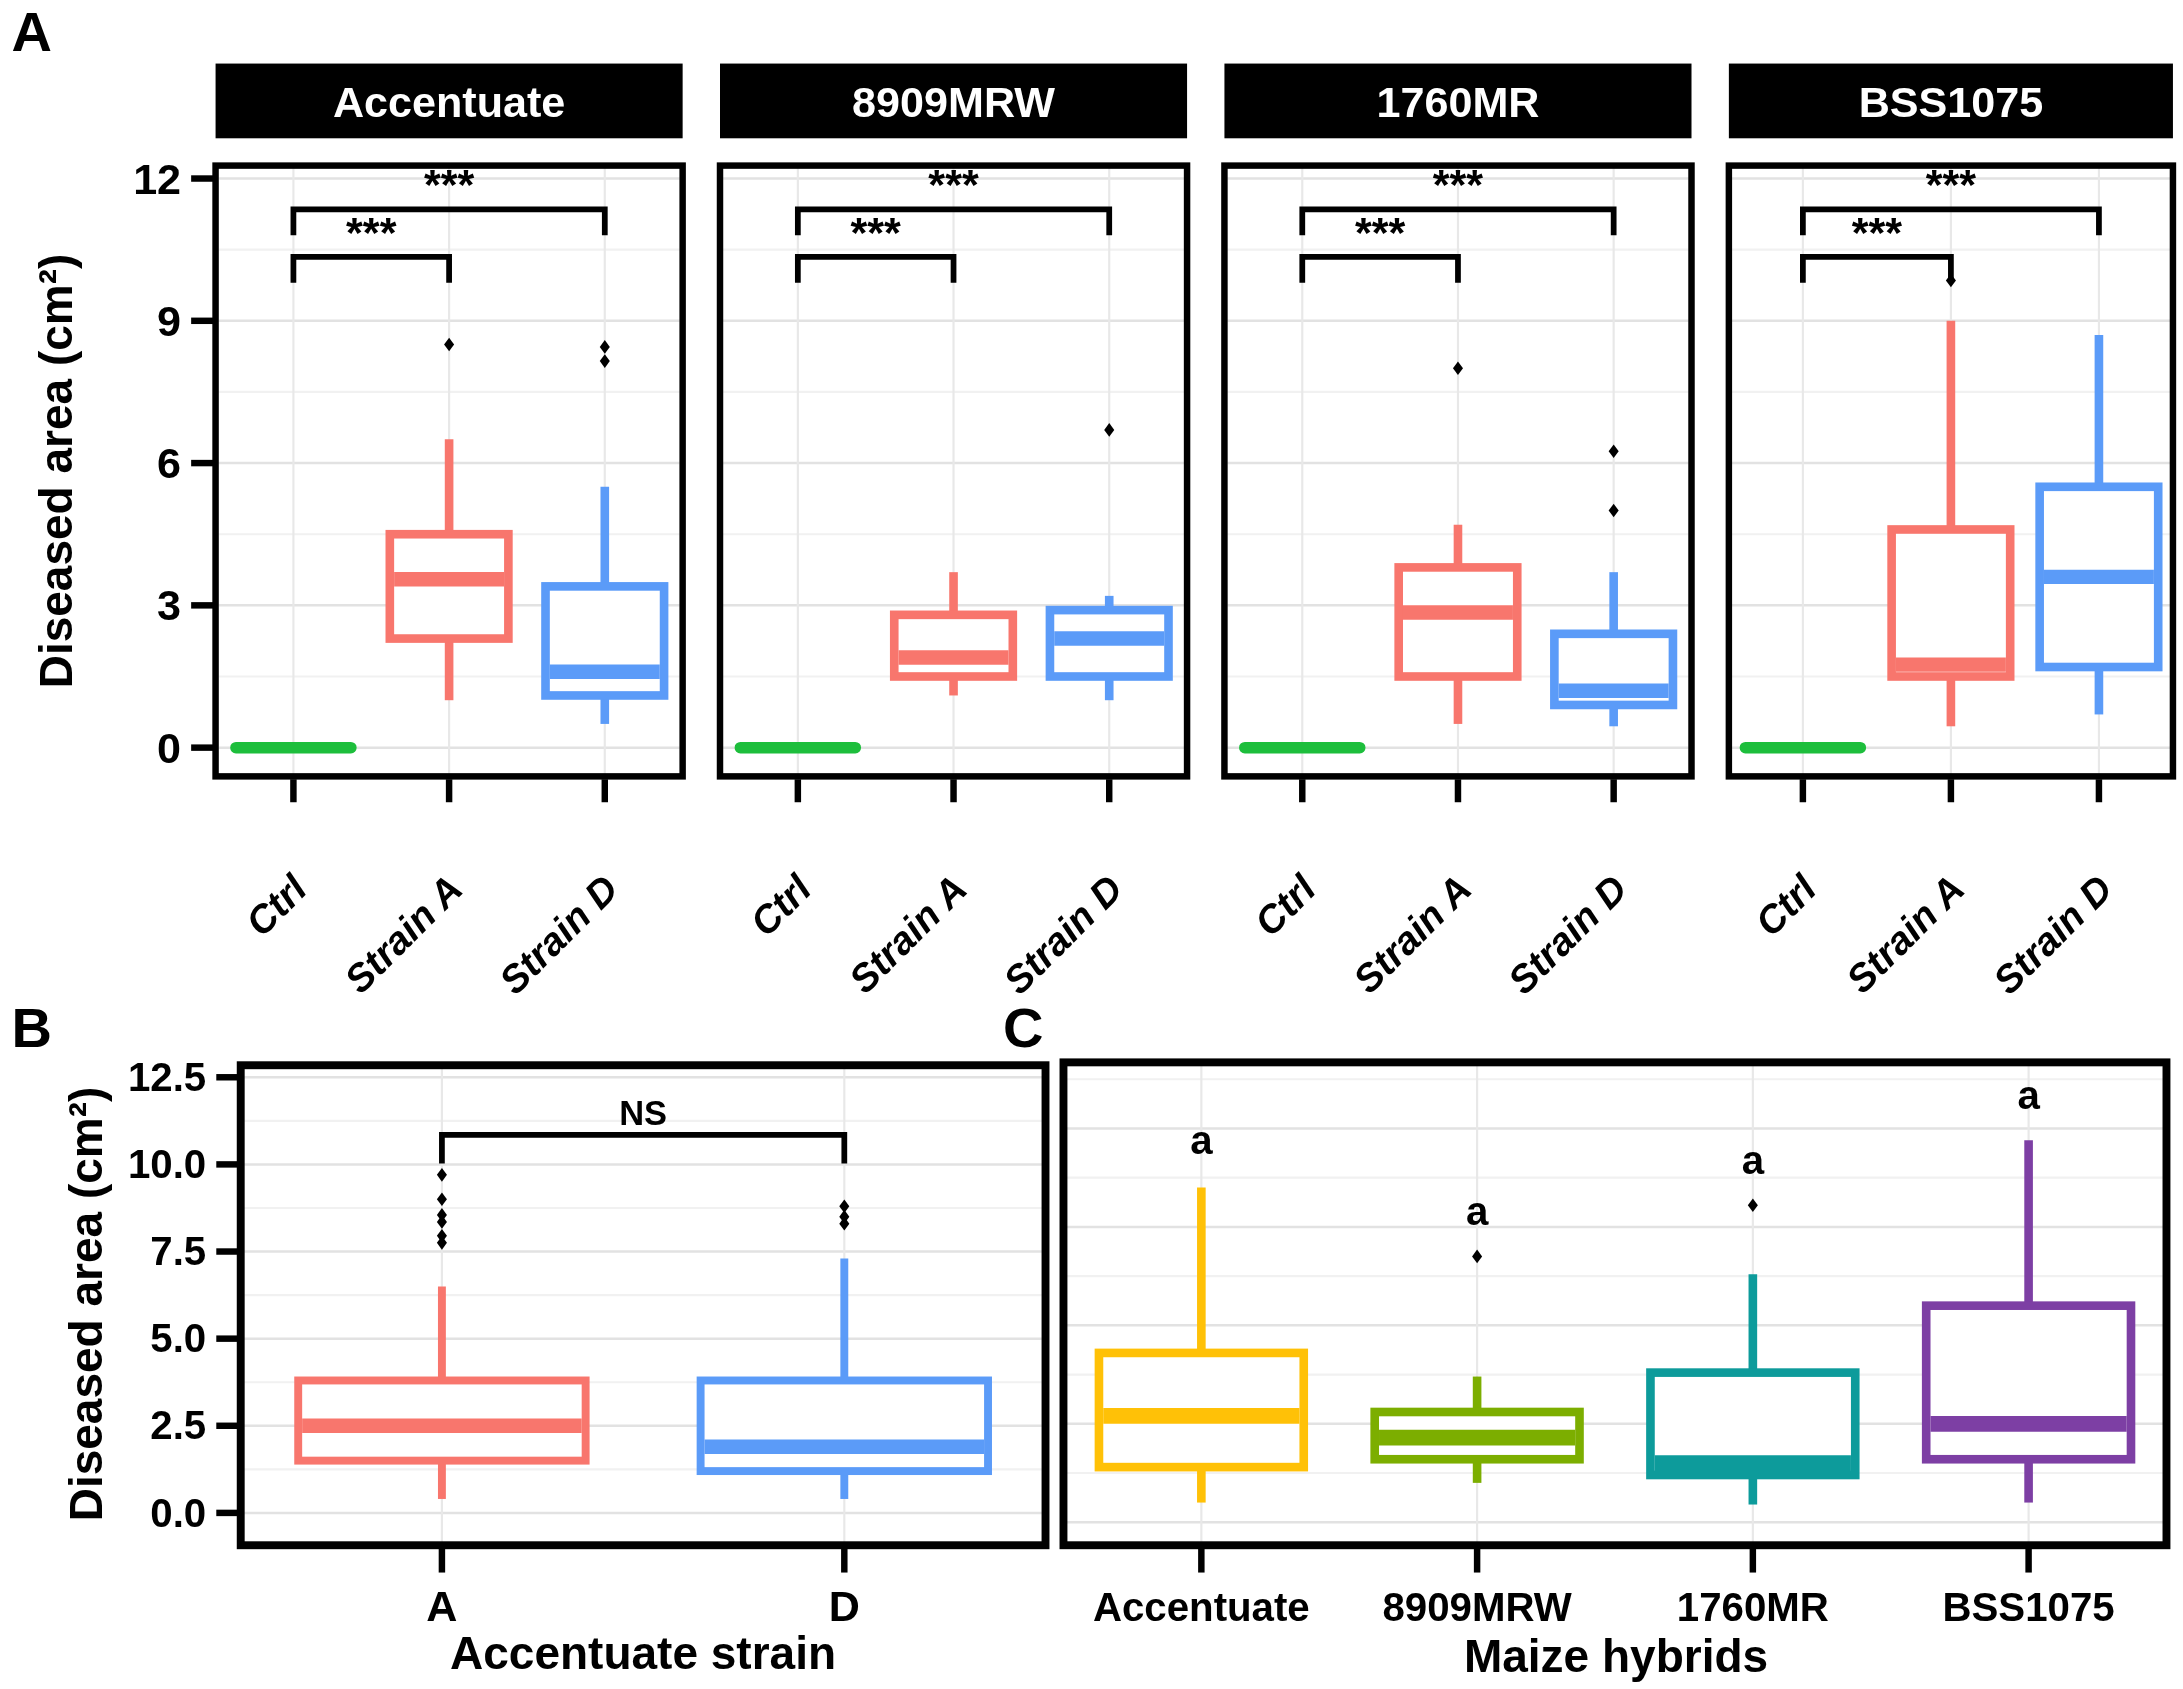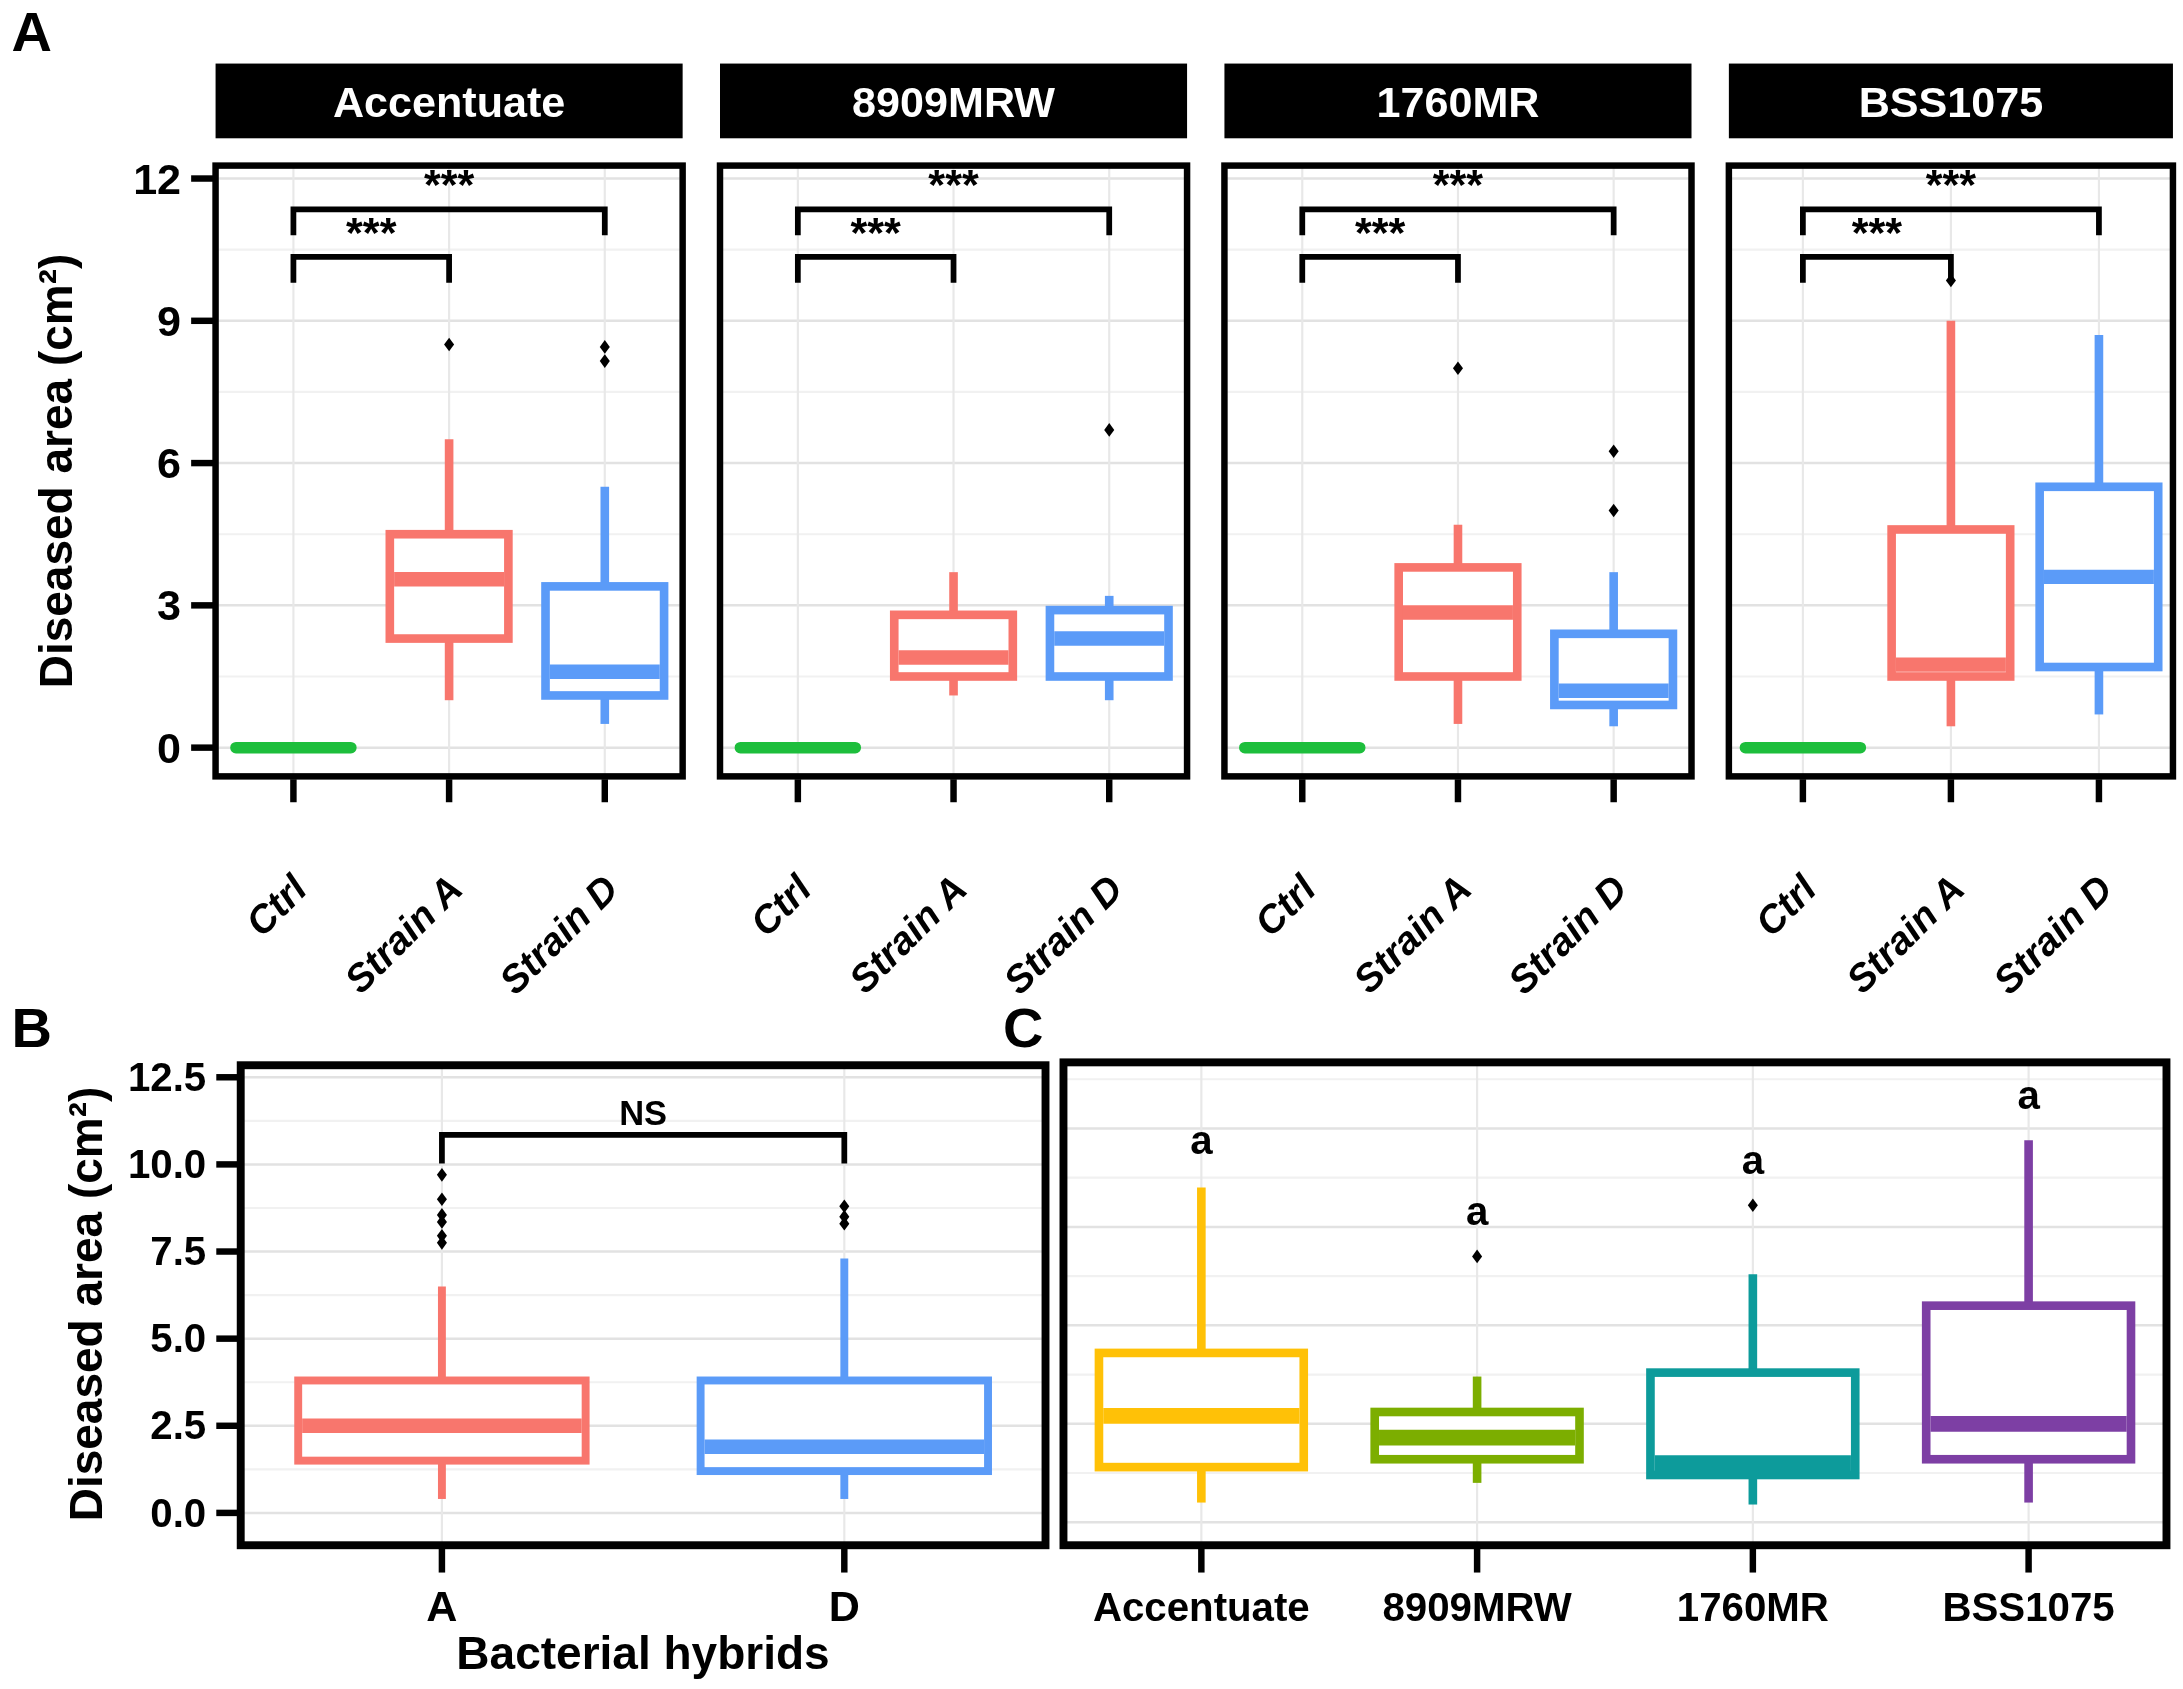--- a/index.html
+++ b/index.html
@@ -415,15 +415,16 @@
       </g>
     </svg>
 
   <div class="panel-letter" style="left:11.5px;top:4.3px;">A</div>
   <div class="panel-letter" style="left:11.5px;top:1000px;">B</div>
   <div class="panel-letter" style="left:1003px;top:1000px;">C</div>
 
   <div class="ylab" style="left:56px;top:471px;">Diseased area (cm²)</div>
   <div class="ylab" style="left:86px;top:1304px;">Diseased area (cm²)</div>
 
-  <div class="xlab" style="left:643px;top:1653px;">Bacterial hybrids</div>
+  <div class="xlab" style="left:643px;top:1653px;">Accentuate strain</div>
+  <div class="xlab" style="left:1616px;top:1656px;">Maize hybrids</div>
 </div>
 
 
 </body></html>

